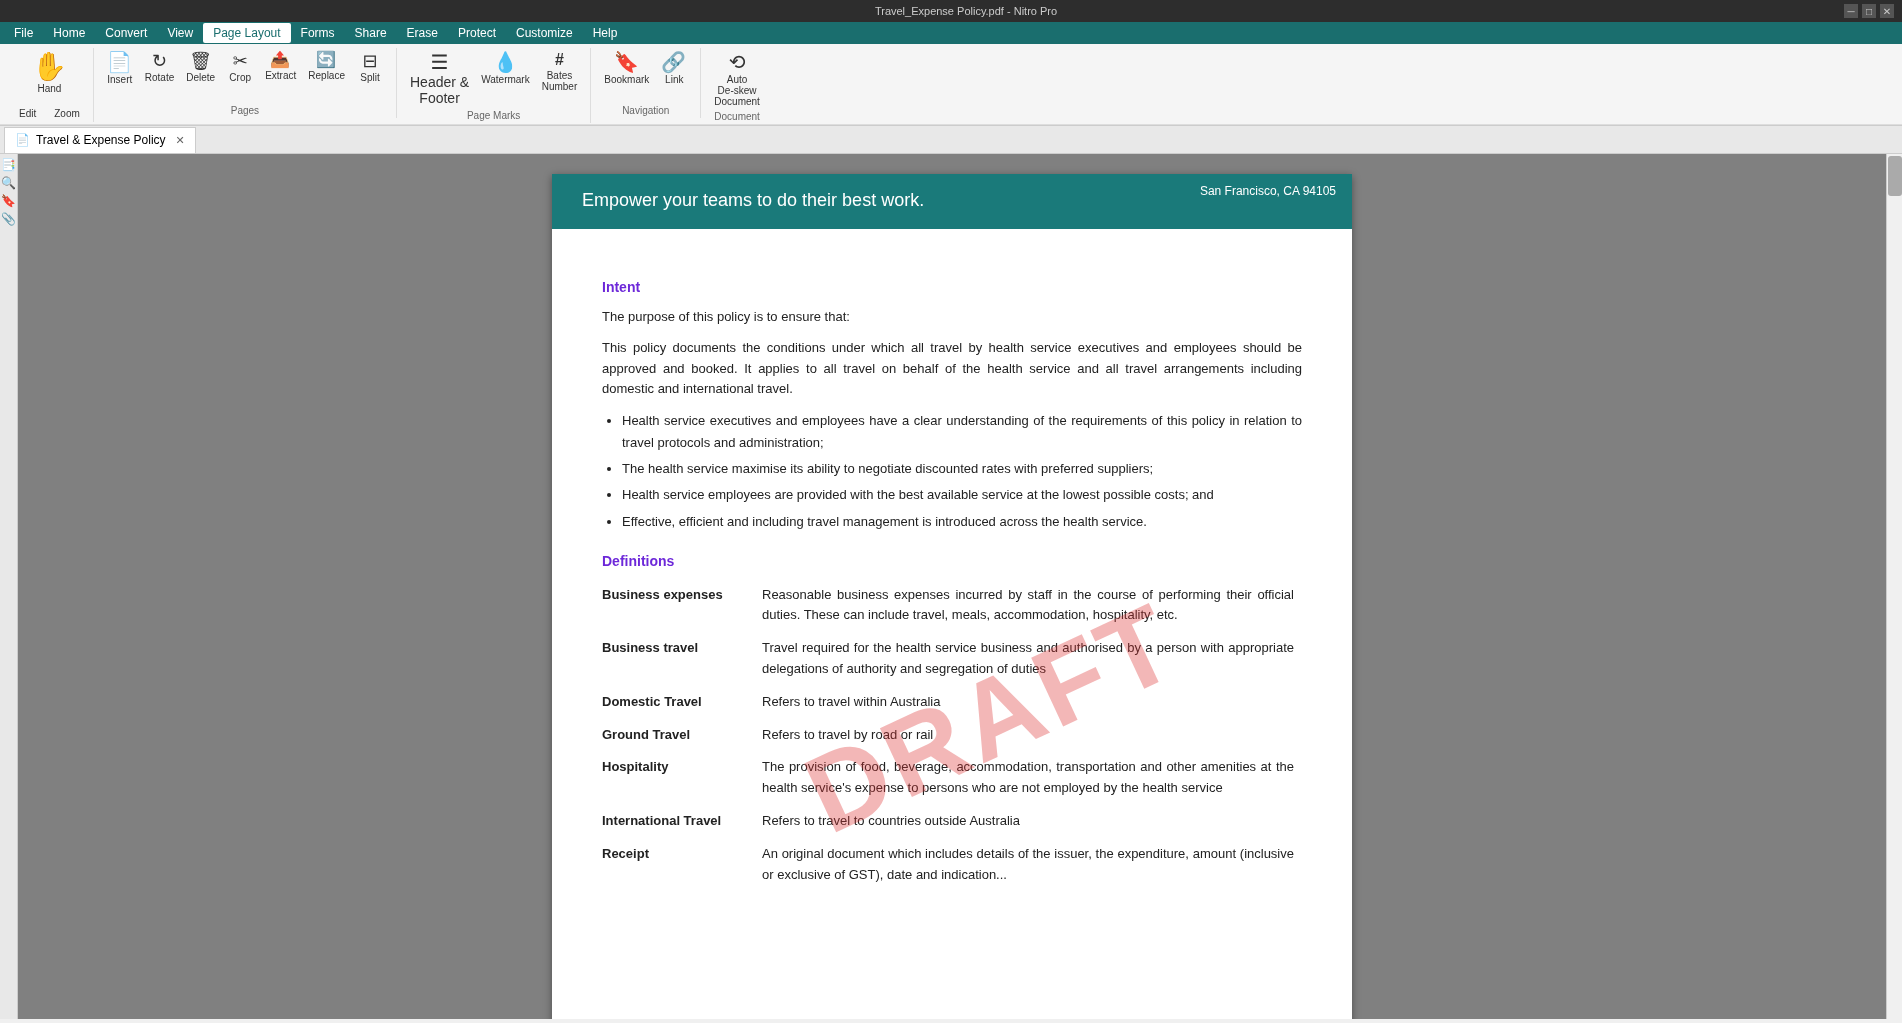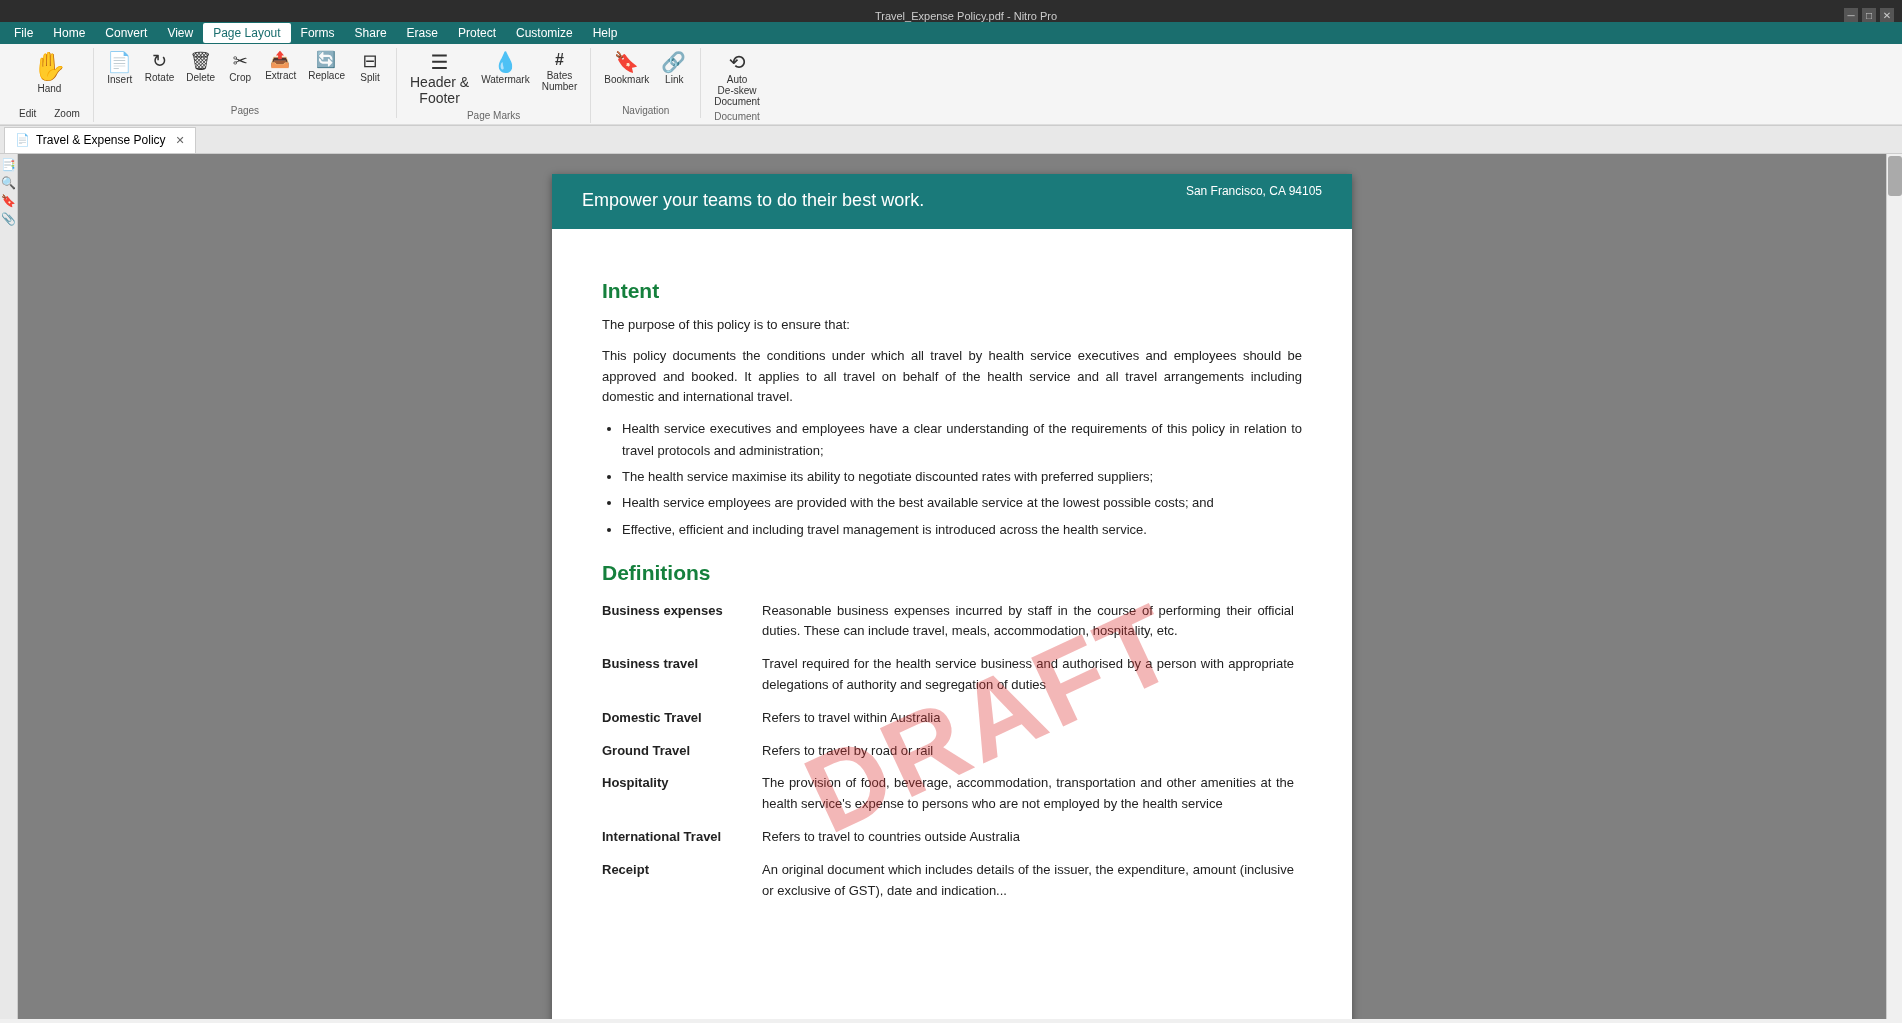--- a/index.html
+++ b/index.html
@@ -4,21 +4,21 @@
   <style>
     * { margin: 0; padding: 0; box-sizing: border-box; }
     body { font-family: 'Segoe UI', Arial, sans-serif; font-size: 13px; background: #f0f0f0; overflow: hidden; }
 
     
     .title-bar {
       background: #2d2d2d;
       color: #ccc;
       height: 22px;
       display: flex;
-      align-items: flex-end;
+      align-items: center;
       justify-content: space-between;
       padding: 0 8px;
       font-size: 11px;
     }
     .title-bar-title { flex: 1; text-align: center; }
     .title-bar-controls { display: flex; gap: 4px; }
     .title-bar-btn { width: 14px; height: 14px; background: #555; border: none; cursor: pointer; font-size: 10px; color: #ccc; display: flex; align-items: center; justify-content: center; }
 
     
     .ribbon { background: #f5f5f5; border-bottom: 1px solid #ccc; }
@@ -177,30 +177,30 @@
       color: white;
       font-size: 18px;
       font-weight: normal;
       margin-top: 4px;
     }
     .header-address {
       color: white;
       font-size: 12px;
       text-align: right;
       position: absolute;
-      right: 30px;
+      right: 16px;
       top: 10px;
     }
 
     
     .content { padding: 30px 50px 30px 50px; }
 
     .section-heading {
-      color: #15803d;
-      font-size: 21px;
+      color: #6d28d9;
+      font-size: 14px;
       font-weight: bold;
       margin-bottom: 12px;
       margin-top: 20px;
     }
 
     .body-text {
       font-size: 13px;
       color: #222;
       line-height: 1.6;
       margin-bottom: 10px;

